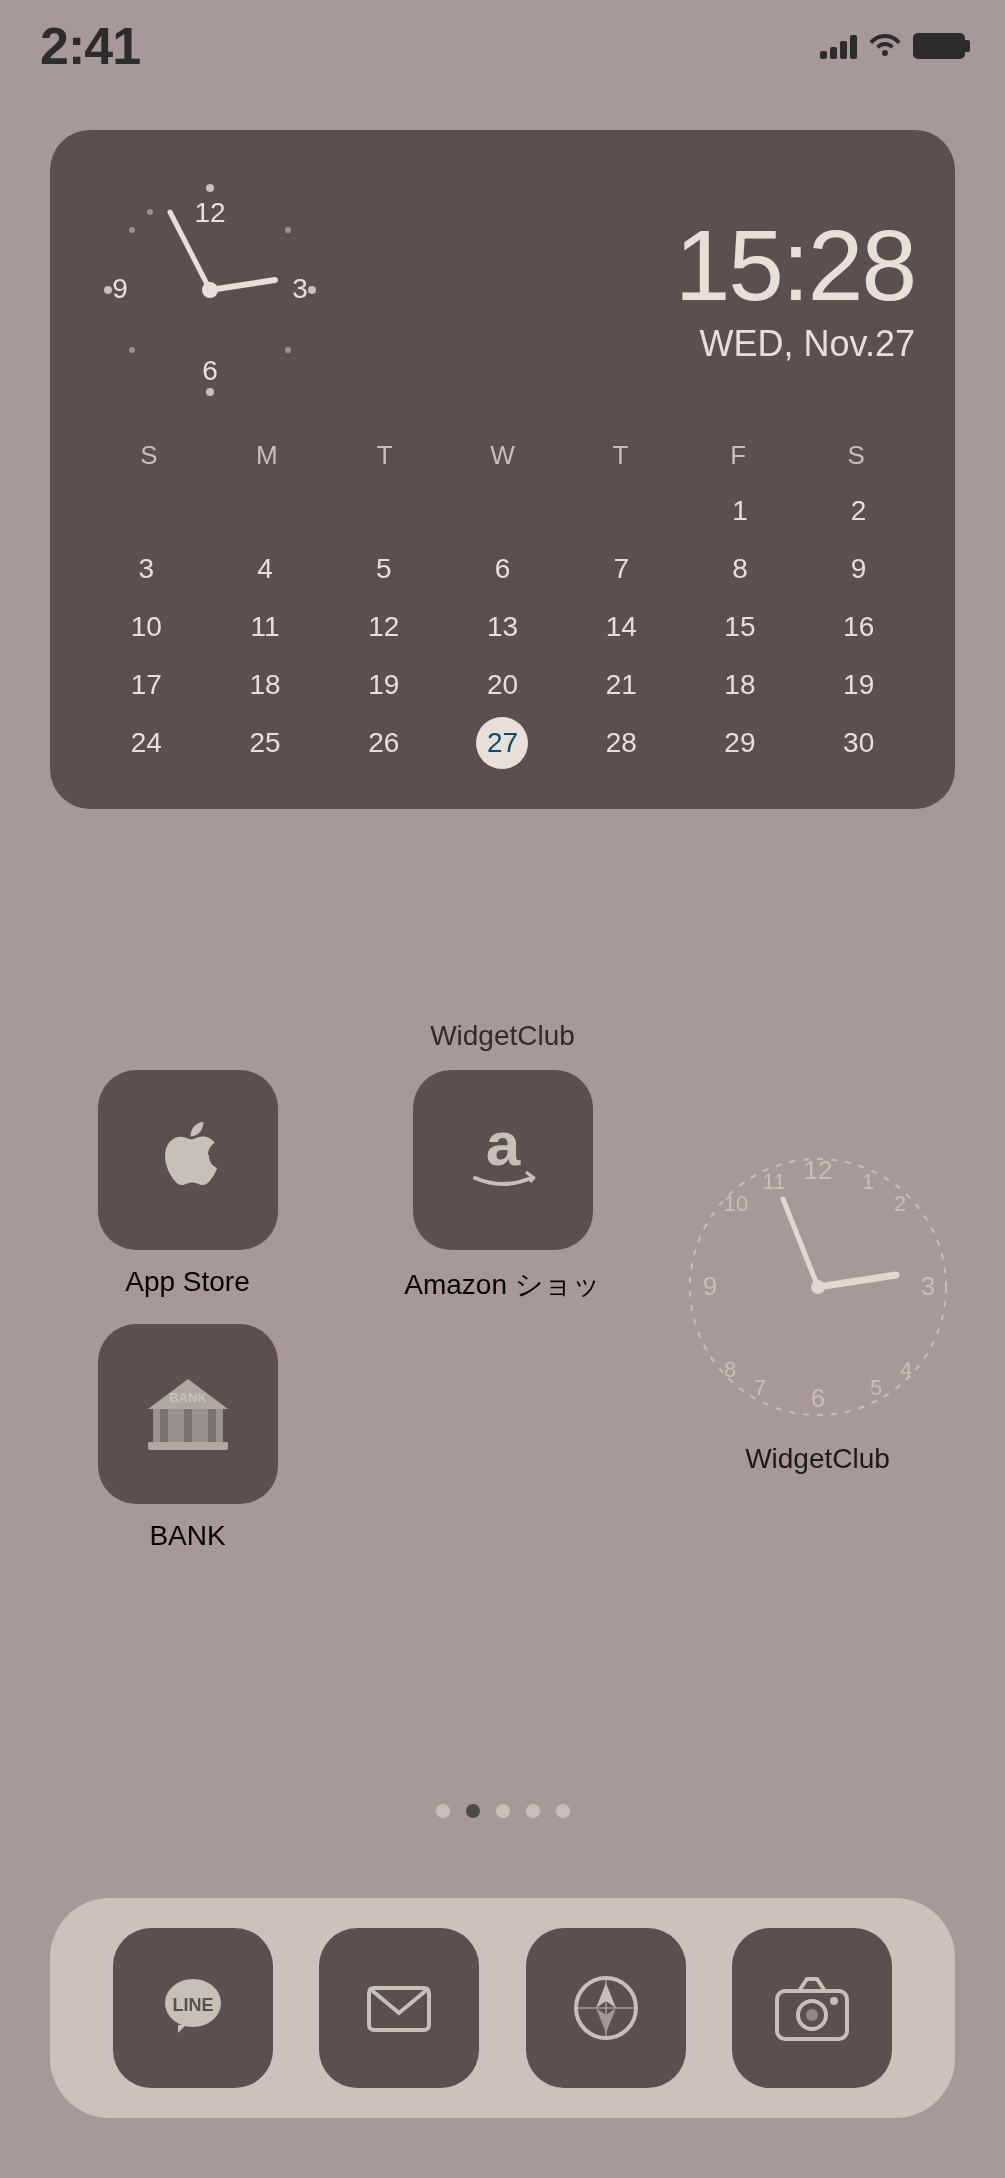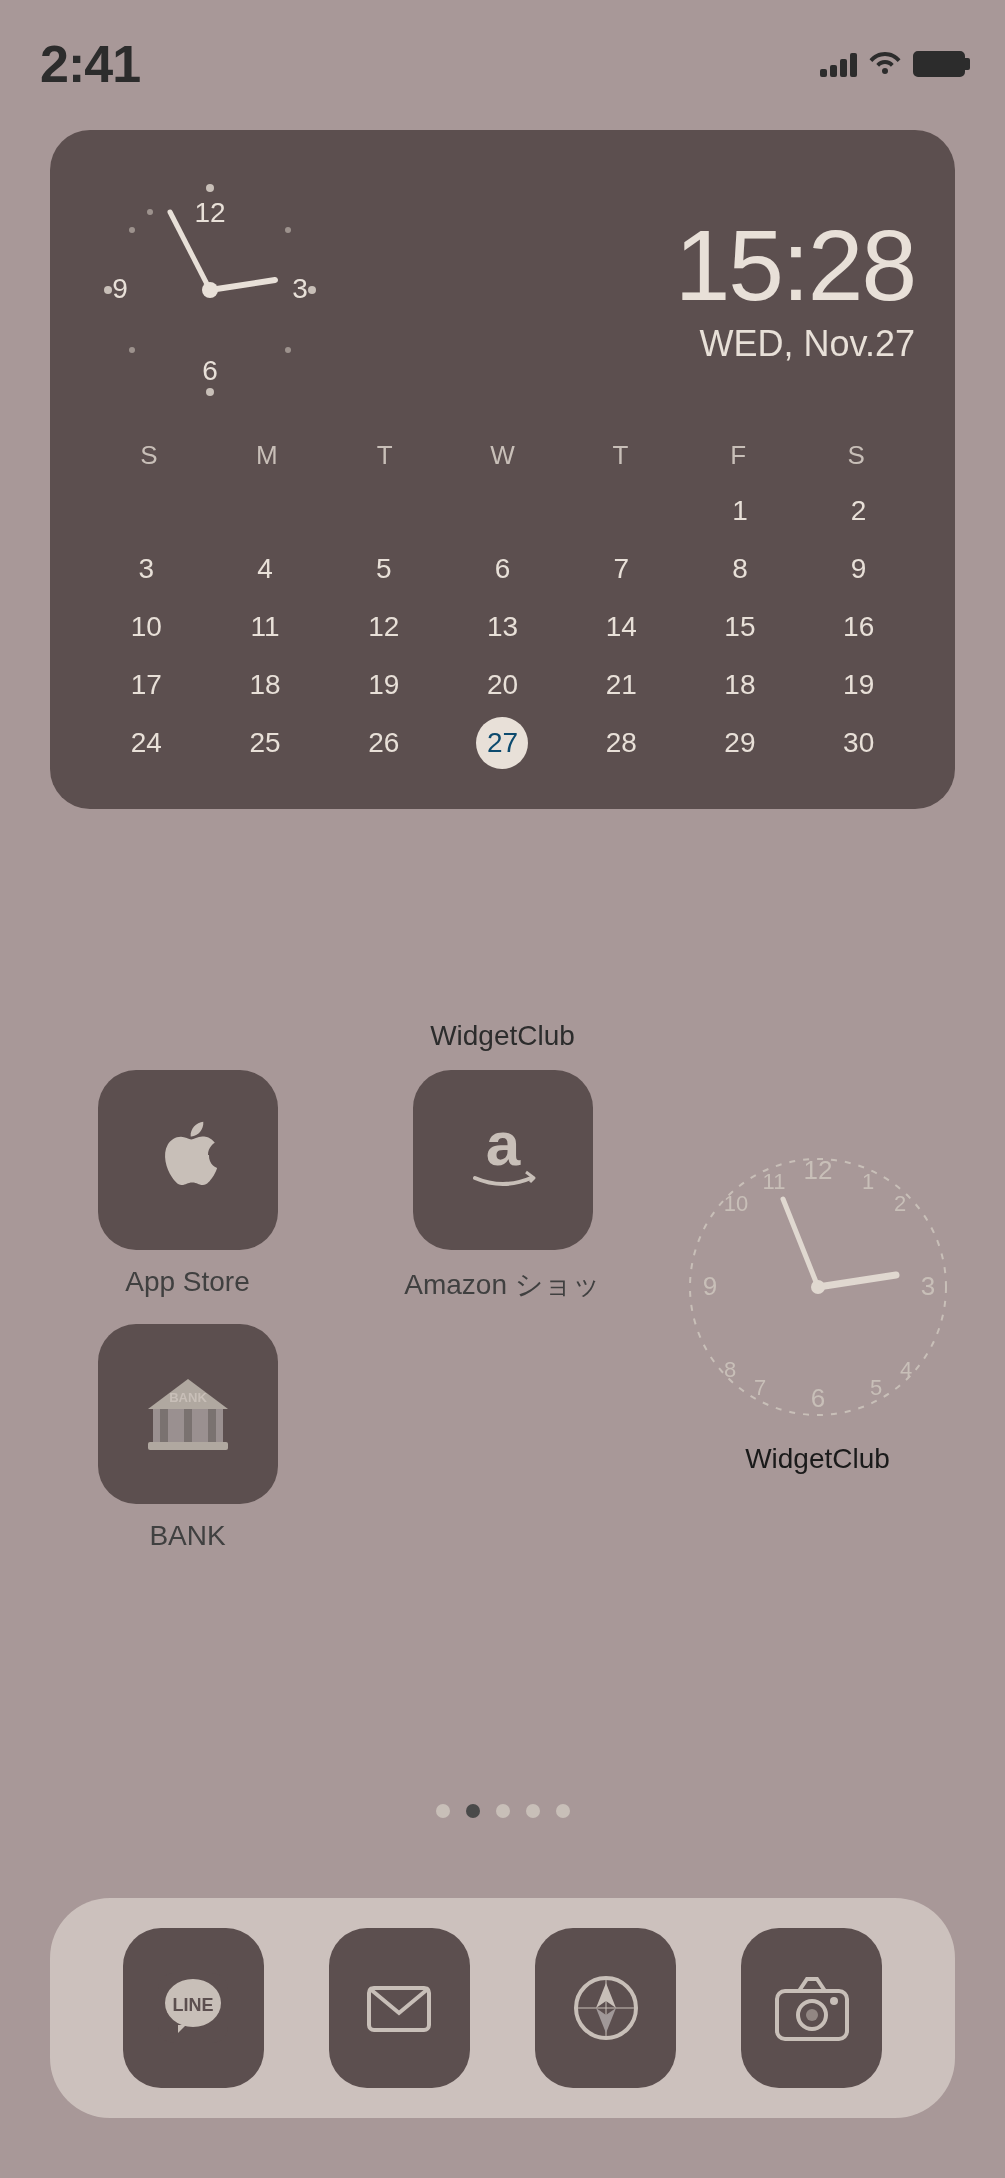--- a/index.html
+++ b/index.html
@@ -10,21 +10,21 @@
       font-family: -apple-system, 'Helvetica Neue', Arial, sans-serif;
       position: relative;
       overflow: hidden;
     }
 
     
     .status-bar {
       display: flex;
       justify-content: space-between;
       align-items: center;
-      padding: 34px 40px 10px 40px;
+      padding: 16px 40px 10px 40px;
       position: absolute;
       top: 0; left: 0; right: 0;
     }
     .status-time {
       font-size: 52px;
       font-weight: 600;
       color: #2c2c2c;
       letter-spacing: -1px;
     }
     .status-icons {
@@ -195,21 +195,21 @@
     }
 
     .app-icon svg {
       width: 100px;
       height: 100px;
       fill: #c8bfb8;
     }
 
     .app-name {
       font-size: 28px;
-      color: #404040;
+      color: #000000;
       text-align: center;
       font-weight: 400;
     }
 
     
     .clock-widget {
       grid-column: 3;
       grid-row: 1 / 3;
       display: flex;
       flex-direction: column;
@@ -255,21 +255,21 @@
       right: 50px;
       background: rgba(210, 200, 195, 0.85);
       border-radius: 60px;
       padding: 30px 40px;
       display: flex;
       justify-content: space-around;
       align-items: center;
     }
 
     .dock-icon {
-      width: 141px;
+      width: 160px;
       height: 160px;
       background: #5c4f4f;
       border-radius: 38px;
       display: flex;
       align-items: center;
       justify-content: center;
     }
 
     .dock-icon svg {
       width: 90px;

